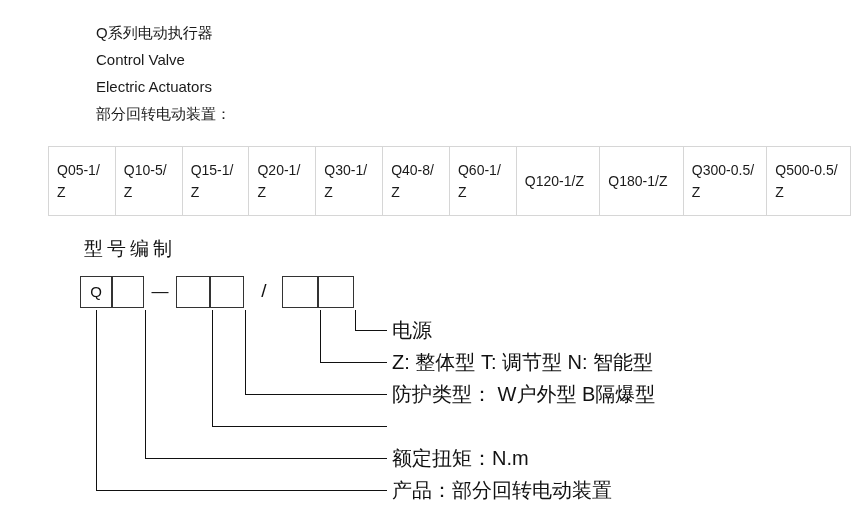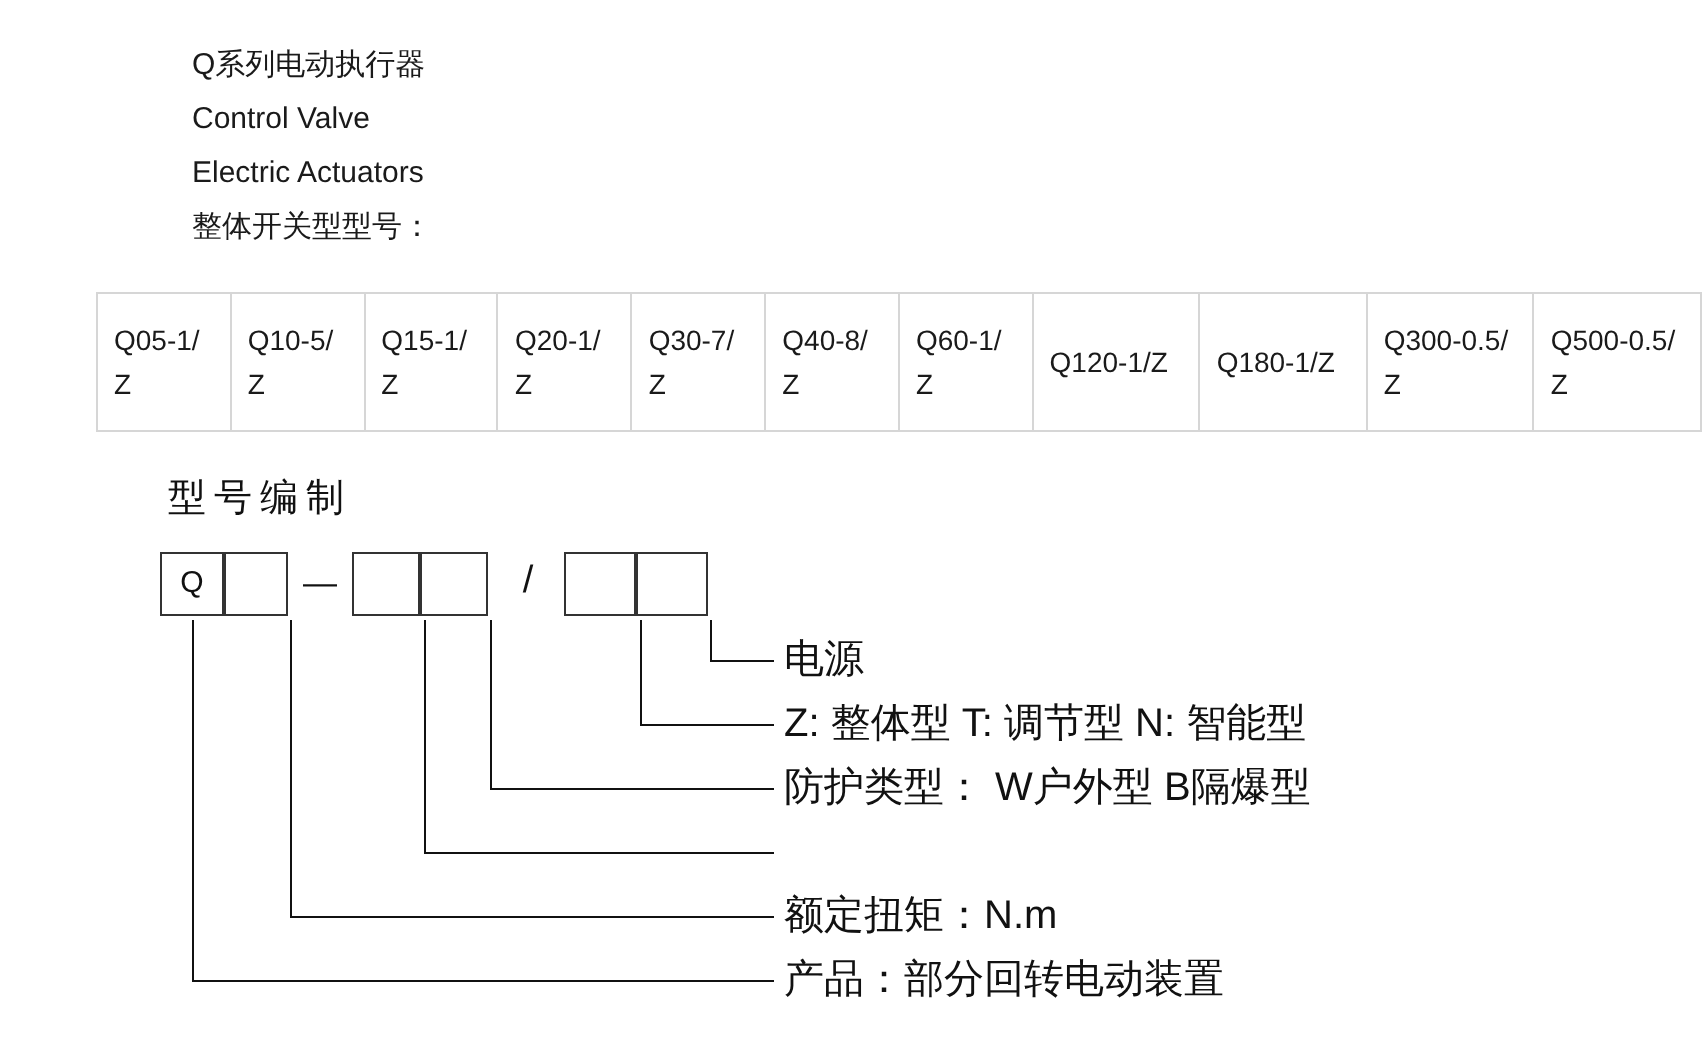--- a/index.html
+++ b/index.html
@@ -128,31 +128,31 @@
     line-height: 20px;
   }
 </style>
 </head>
 <body>
 
 <div class="heading-block">
   <div class="heading-line">Q系列电动执行器</div>
   <div class="heading-line">Control Valve</div>
   <div class="heading-line">Electric Actuators</div>
-  <div class="heading-line">整体开关型型号：</div>
+  <div class="heading-line">部分回转电动装置：</div>
 </div>
 
 <table class="model-table">
   <tbody>
       <tr>
     <td>Q05-1/Z</td>
     <td>Q10-5/Z</td>
     <td>Q15-1/Z</td>
     <td>Q20-1/Z</td>
-    <td>Q30-7/Z</td>
+    <td>Q30-1/Z</td>
     <td>Q40-8/Z</td>
     <td>Q60-1/Z</td>
     <td class="wide">Q120-1/Z</td>
     <td class="wide">Q180-1/Z</td>
     <td class="wide">Q300-0.5/Z</td>
     <td class="wide">Q500-0.5/Z</td>
   </tr>
 </tbody>
   </table>
 

